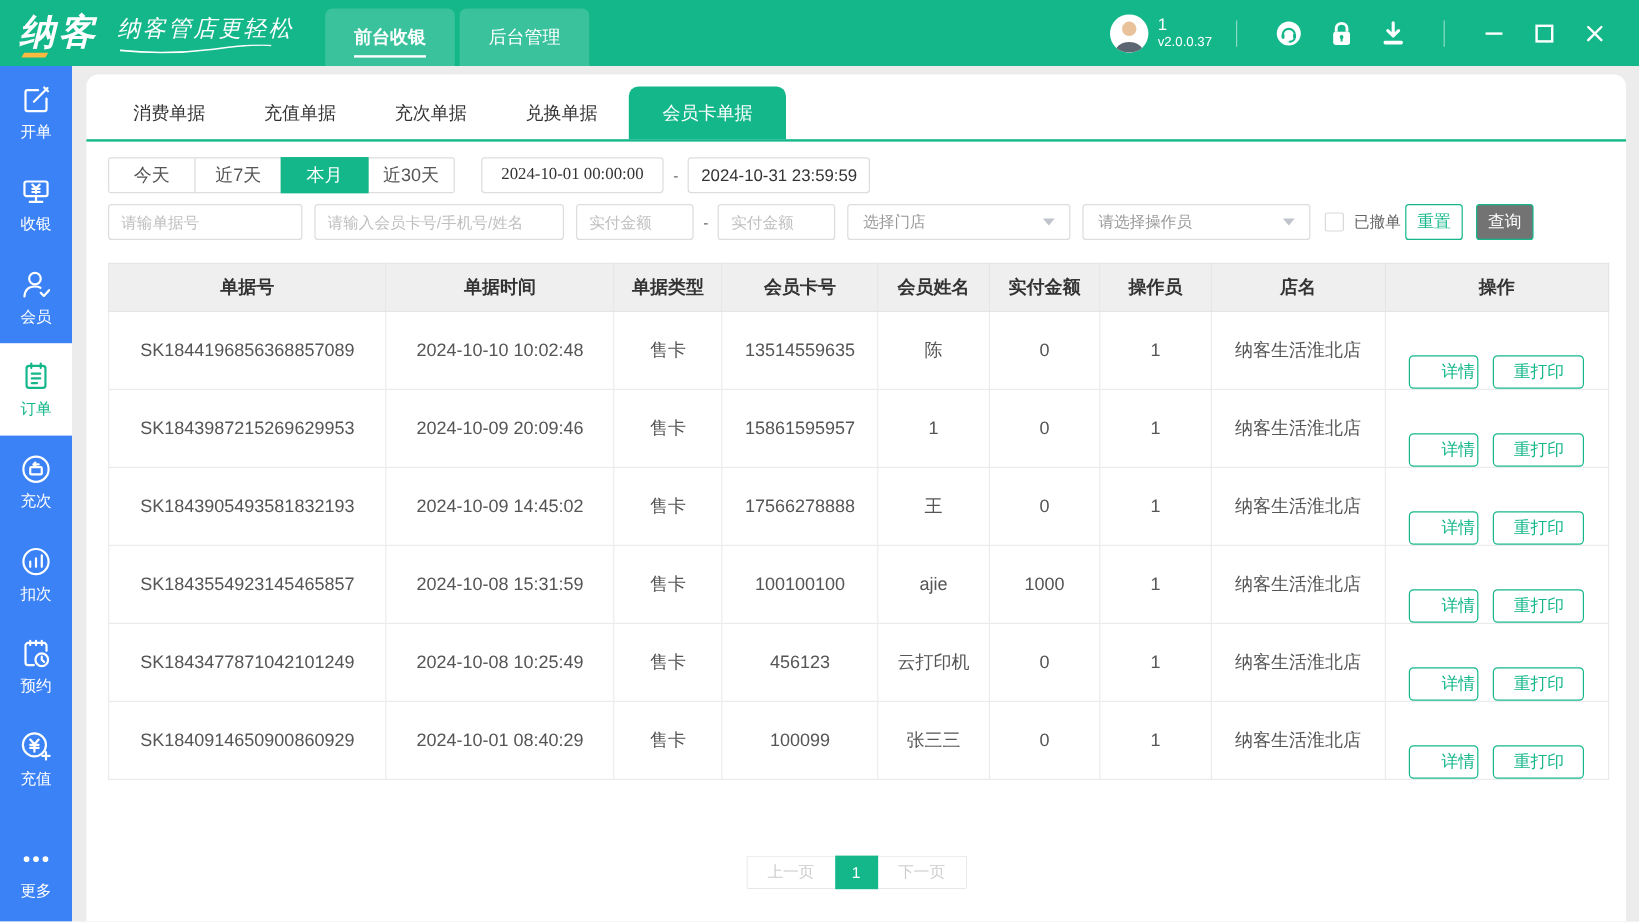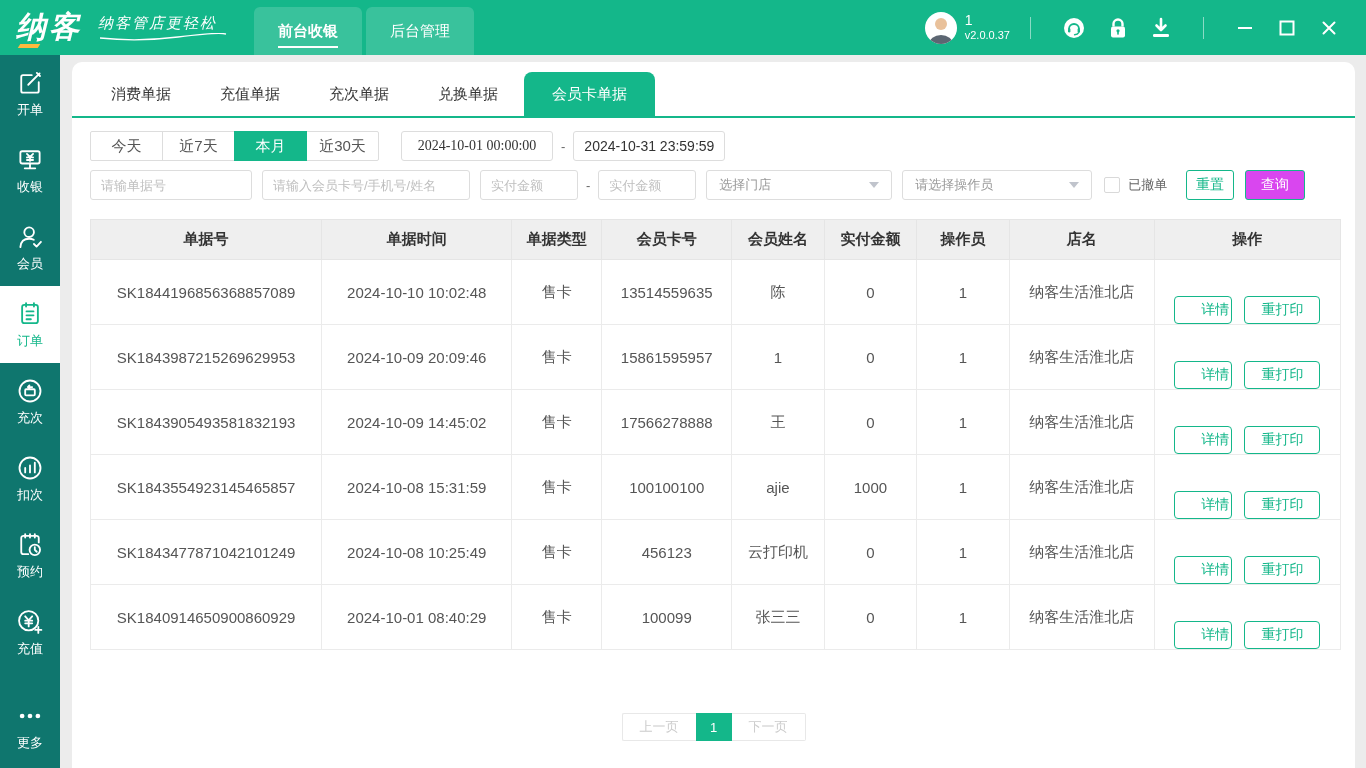--- a/index.html
+++ b/index.html
@@ -9,39 +9,39 @@
     background:#ececec; overflow:hidden; position:relative;
   }
   
   .topbar { position:absolute; top:0; left:0; width:1366px; height:55px;
     background:#14b78a; display:flex; align-items:center; z-index:5; }
   .logo { margin-left:16px; position:relative; }
   .logo-text { color:#fff; font-size:30px; font-weight:bold; font-style:italic; letter-spacing:3px; }
   .logo-accent { position:absolute; left:3px; bottom:0; width:20px; height:4px;
     background:#ffb93e; transform:skewX(-32deg); }
   .slogan-wrap { margin-left:16px; color:#fff; display:flex; flex-direction:column; }
-  .slogan { font-size:15px; font-style:italic; letter-spacing:2px; }
+  .slogan { font-size:19px; font-style:italic; letter-spacing:2px; }
   .topnav { display:flex; align-self:flex-end; margin-left:26px; height:48px; }
   .topnav-tab { display:flex; align-items:center; justify-content:center; padding:0 24px;
     background:rgba(255,255,255,.16); color:#fff; font-size:15px;
     border-radius:6px 6px 0 0; margin-right:4px; cursor:pointer; }
   .topnav-tab.active { font-weight:bold; }
   .topnav-tab.active .tab-text { border-bottom:2px solid #fff; padding-bottom:5px; margin-bottom:-7px; }
   .top-right { margin-left:auto; display:flex; align-items:center; margin-right:16px; }
   .avatar { width:32px; height:32px; border-radius:50%; background:#fff; overflow:hidden;
     display:flex; align-items:flex-end; justify-content:center; cursor:pointer; }
   .user-meta { margin-left:8px; color:#fff; display:flex; flex-direction:column; line-height:1.25; }
   .user-name { font-size:14px; }
   .user-version { font-size:11px;text-align:center; }
   .v-divider { width:1px; height:22px; background:rgba(255,255,255,.5); margin:0 20px; }
   .top-icon { margin:0 11px; display:flex; cursor:pointer; }
   .win-btn { margin:0 13px; display:flex; cursor:pointer; }
   
   .sidebar { position:absolute; top:55px; left:0; width:60px; height:713px;
-    background:#0f766e; display:flex; flex-direction:column; z-index:4; }
+    background:#3b82f6; display:flex; flex-direction:column; z-index:4; }
   .side-item { height:77px; display:flex; flex-direction:column; align-items:center;
     justify-content:center; color:#fff; cursor:pointer; }
   .side-item svg { width:28px; height:28px; }
   .side-label { font-size:13px; margin-top:4px; }
   .side-item.active { background:#fff; color:#14b78a; }
   .side-item.more { margin-top:auto; margin-bottom:12px; height:58px; }
   
   .panel { position:absolute; top:62px; left:72px; width:1283px; height:706px;
     background:#fff; border-radius:10px 10px 0 0; }
   .tabs-row { display:flex; align-items:flex-end; padding:0 16px;
@@ -75,21 +75,21 @@
     font-size:13px; color:#999; margin-left:10px; cursor:pointer; }
   .caret { width:0; height:0; border-left:5px solid transparent; border-right:5px solid transparent;
     border-top:6px solid #c0c4cc; }
   .checkbox-wrap { display:flex; align-items:center; margin-left:12px; }
   .checkbox { width:16px; height:16px; border:1px solid #d9d9d9; border-radius:2px;
     background:#fff; cursor:pointer; }
   .checkbox-label { font-size:13px; color:#666; margin-left:8px; }
   .btn { height:30px; border-radius:3px; font-size:14px; display:flex; align-items:center;
     justify-content:center; cursor:pointer; }
   .btn-reset { width:48px; margin-left:auto; background:#fff; border:1px solid #14b78a; color:#14b78a; }
-  .btn-search { width:60px; margin-left:11px; margin-right:32px; background:#d946ef;
+  .btn-search { width:48px; margin-left:11px; margin-right:59px; background:#737373;
     border:1px solid #14b78a; color:#fff; }
   
   .data-table { width:1251px; margin:19px 0 0 18px; border-collapse:collapse; table-layout:fixed; }
   .data-table th { background:#efefef; height:40px; font-size:15px; color:#333; font-weight:bold;
     border:1px solid #e5e5e5; }
   .data-table td { height:47px; font-size:15px; color:#555; text-align:center;
     border:1px solid #ebebeb; background:#fff; }
   .action-btn { display:inline-flex; align-items:center; justify-content:center; height:28px;
     border:1px solid #14b78a; border-radius:4px; background:#fff; color:#14b78a;
     font-size:14px; cursor:pointer; }

